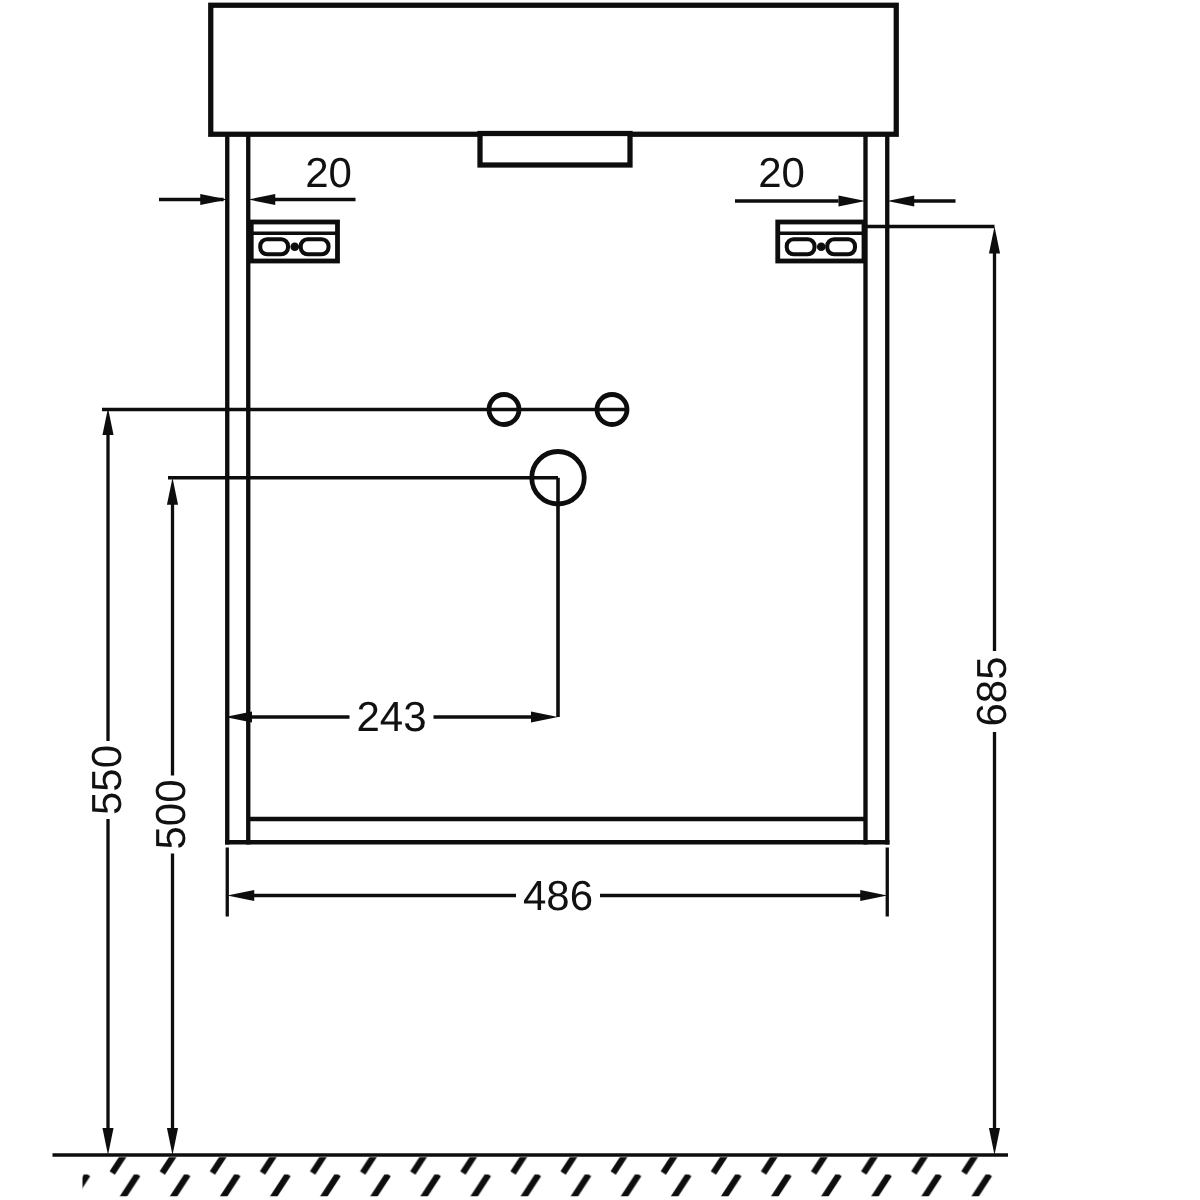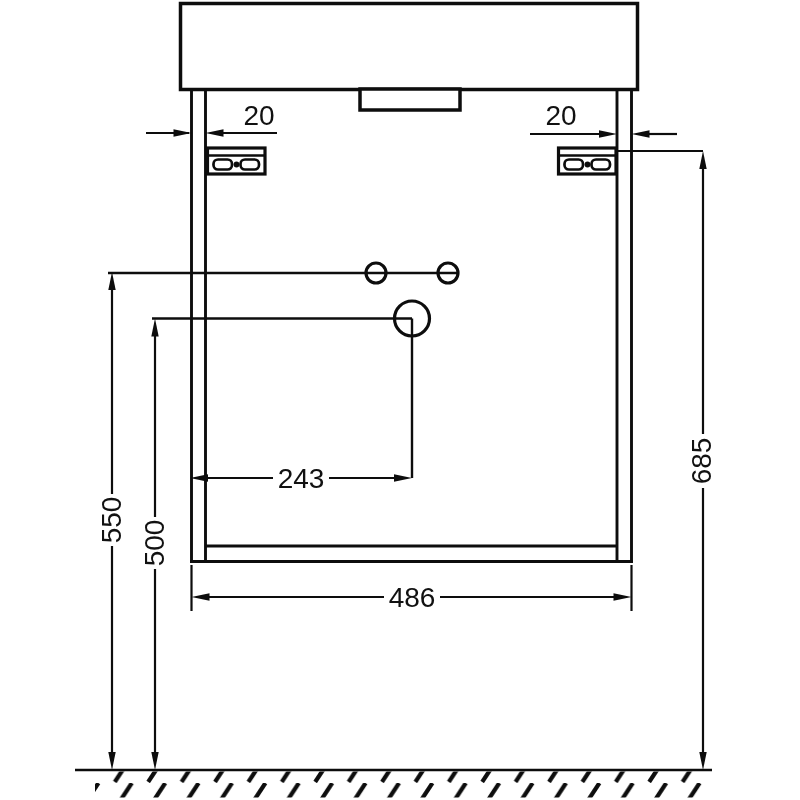--- a/index.html
+++ b/index.html
@@ -9,21 +9,20 @@
     height: 800px;
     background: #ffffff;
     font-family: "Liberation Sans", sans-serif;
   }
   .stage {
     position: relative;
     width: 672px;
     height: 800px;
     background: #ffffff;
     overflow: hidden;
-    padding-left: 40px;
   }
   svg { display: block; }
   .ln   { stroke: #0d0d0d; stroke-width: 2.4; fill: none; }
   .ln-thin { stroke: #0d0d0d; stroke-width: 2.2; fill: none; }
   .outline { stroke: #0d0d0d; stroke-width: 3.5; fill: #ffffff; }
   .panel { stroke: #0d0d0d; stroke-width: 2.9; fill: none; }
   .bracket { stroke: #0d0d0d; stroke-width: 3.2; fill: #ffffff; }
   .slot { stroke: #0d0d0d; stroke-width: 2.7; fill: #ffffff; }
   .circ { stroke: #0d0d0d; stroke-width: 3.2; fill: none; }
   .arrow { fill: #0d0d0d; stroke: none; }

